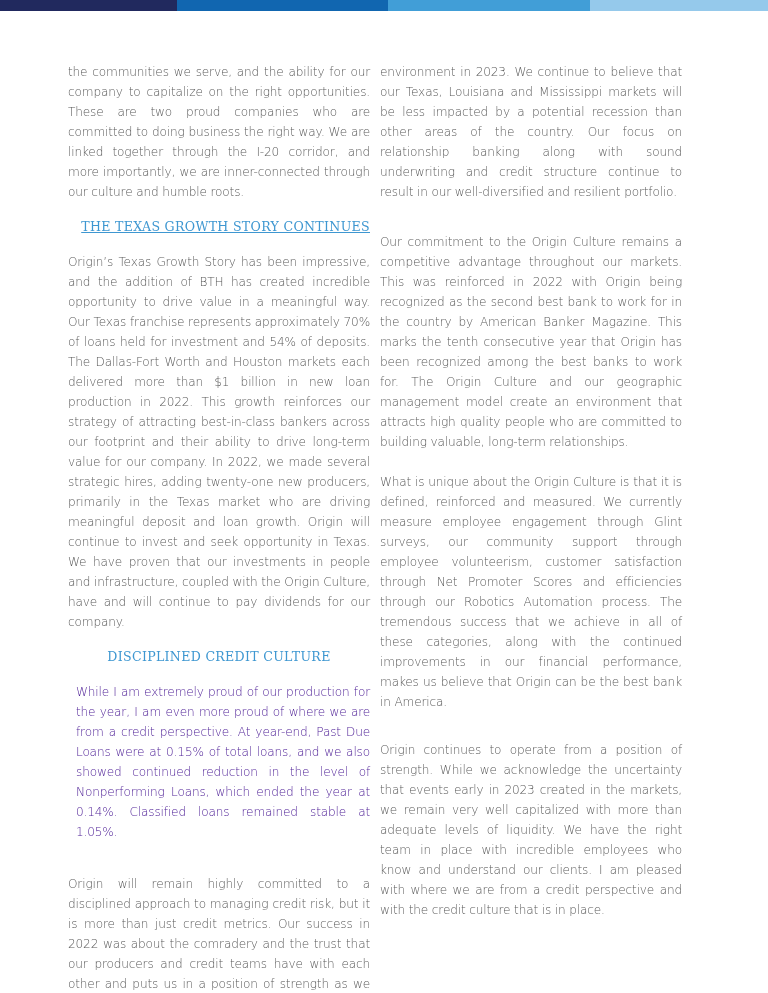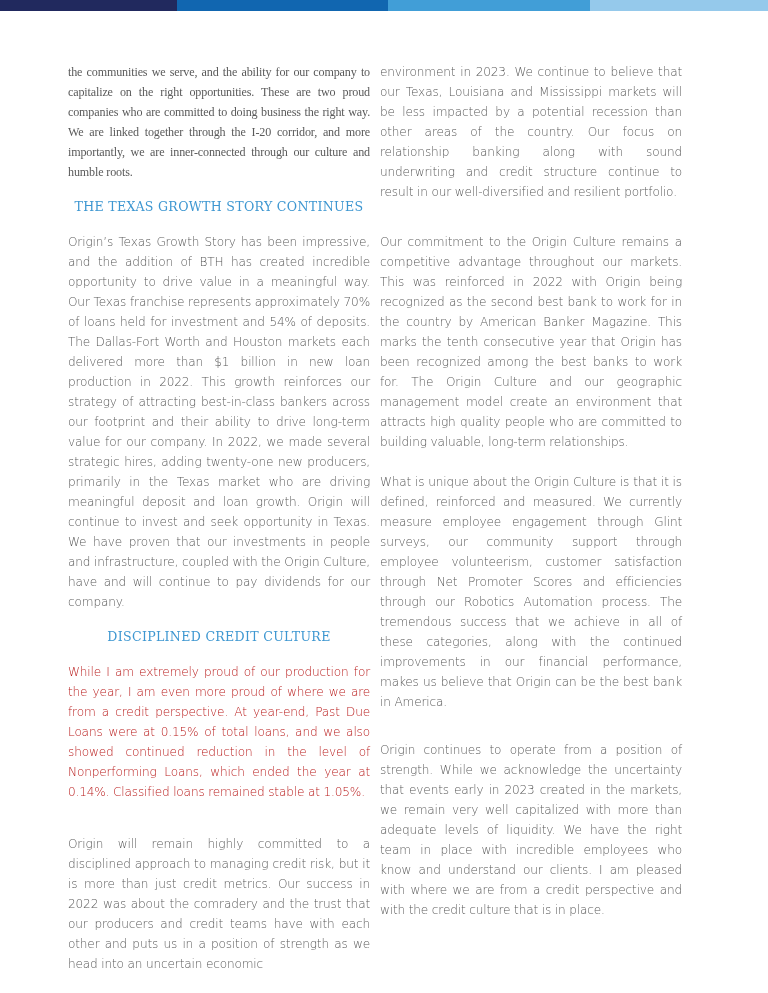--- a/index.html
+++ b/index.html
@@ -26,43 +26,43 @@
   .gap { height: 20px; }
   h2 {
     margin: 0;
     font-family: "DejaVu Serif", serif;
     font-weight: normal;
     font-size: 12.6px;
     line-height: 22px;
     letter-spacing: 0.3px;
     text-transform: uppercase;
   }
-  .left-heading { text-align: center; }
+  .left-heading { text-align: right; text-decoration: underline; }
   .center-heading { text-align: center; }
 </style>
 </head>
 <body>
 
 <div class="topbar">
   <div class="seg seg1" style="background: rgb(33, 41, 94);"></div>
   <div class="seg seg2" style="background: rgb(17, 102, 176);"></div>
   <div class="seg seg3" style="background: rgb(65, 158, 215);"></div>
   <div class="seg seg4" style="background: rgb(149, 201, 235);"></div>
 </div>
 
 <div class="col col-left">
-  <p style="color: rgb(90, 90, 90); font-family: Liberation Serif, serif;">the communities we serve, and the ability for our company to capitalize on the right opportunities. These are two proud companies who are committed to doing business the right way.  We are linked together through the I-20 corridor, and more importantly, we are inner-connected through our culture and humble roots.</p>
+  <p style="color: rgb(90, 90, 90);">the communities we serve, and the ability for our company to capitalize on the right opportunities. These are two proud companies who are committed to doing business the right way.  We are linked together through the I-20 corridor, and more importantly, we are inner-connected through our culture and humble roots.</p>
   <div class="gap" style="height:14px"></div>
   <h2 class="left-heading heading" style="color: rgb(62, 151, 209);">THE TEXAS GROWTH STORY CONTINUES</h2>
   <div class="gap" style="height:14px"></div>
   <p style="color: rgb(90, 90, 90);">Origin’s Texas Growth Story has been impressive, and the addition of BTH has created incredible opportunity to drive value in a meaningful way.  Our Texas franchise represents approximately 70% of loans held for investment and 54% of deposits.  The Dallas-Fort Worth and Houston markets each delivered more than $1 billion in new loan production in 2022.  This growth reinforces our strategy of attracting best-in-class bankers across our footprint and their ability to drive long-term value for our company.  In 2022, we made several strategic hires, adding twenty-one new producers, primarily in the Texas market who are driving meaningful deposit and loan growth.  Origin will continue to invest and seek opportunity in Texas. We have proven that our investments in people and infrastructure, coupled with the Origin Culture, have and will continue to pay dividends for our company.</p>
   <div class="gap" style="height:14px"></div>
   <h2 class="center-heading heading" style="color: rgb(62, 151, 209);">DISCIPLINED CREDIT CULTURE</h2>
   <div class="gap" style="height:14px"></div>
-  <p style="color: #b91c1c;">While I am extremely proud of our production for the year, I am even more proud of where we are from a credit perspective.  At year-end, Past Due Loans were at 0.15% of total loans, and we also showed continued reduction in the level of Nonperforming Loans, which ended the year at 0.14%.  Classified loans remained stable at 1.05%.</p>
+  <p style="color: #4c1d95; margin-left: 8px;">While I am extremely proud of our production for the year, I am even more proud of where we are from a credit perspective.  At year-end, Past Due Loans were at 0.15% of total loans, and we also showed continued reduction in the level of Nonperforming Loans, which ended the year at 0.14%.  Classified loans remained stable at 1.05%.</p>
   <div class="gap"></div>
   <p style="color: rgb(90, 90, 90); margin-top: 12px;">Origin will remain highly committed to a disciplined approach to managing credit risk, but it is more than just credit metrics.  Our success in 2022 was about the comradery and the trust that our producers and credit teams have with each other and puts us in a position of strength as we head into an uncertain economic</p>
 </div>
 
 <div class="col col-right">
   <p style="color: rgb(90, 90, 90);">environment in 2023.  We continue to believe that our Texas, Louisiana and Mississippi markets will be less impacted by a potential recession than other areas of the country. Our focus on relationship banking along with sound underwriting and credit structure continue to result in our well-diversified and resilient portfolio.</p>
   <div class="gap" style="height:16px"></div>
   <div class="gap" style="height:14px"></div>
   <p style="color: rgb(90, 90, 90);">Our commitment to the Origin Culture remains a competitive advantage throughout our markets. This was reinforced in 2022 with Origin being recognized as the second best bank to work for in the country by American Banker Magazine.  This marks the tenth consecutive year that Origin has been recognized among the best banks to work for.  The Origin Culture and our geographic management model create an environment that attracts high quality people who are committed to building valuable, long-term relationships.</p>
   <div class="gap"></div>

